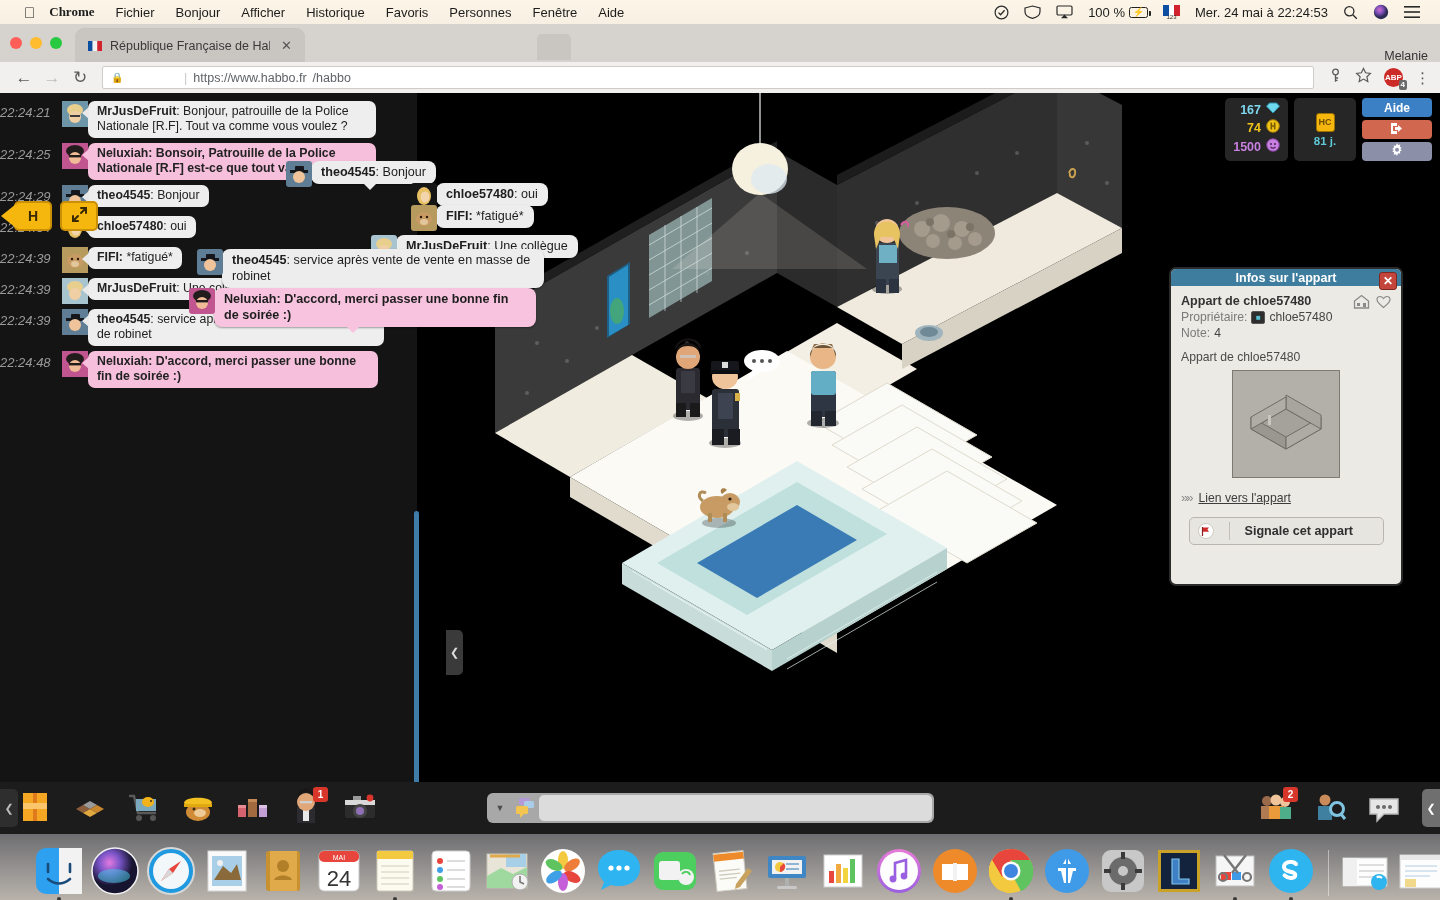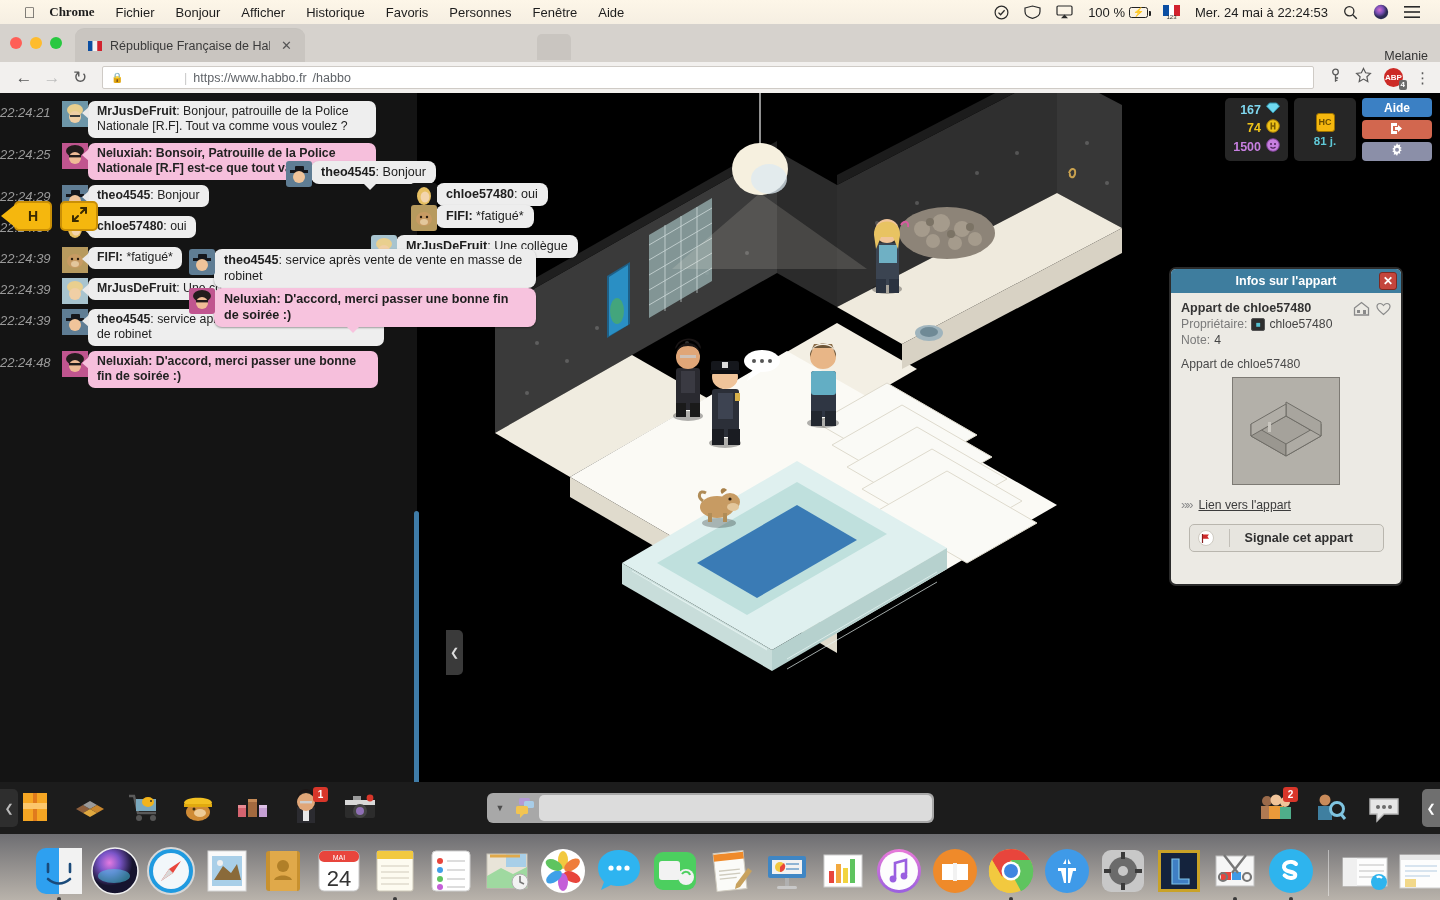--- a/index.html
+++ b/index.html
@@ -163,21 +163,21 @@
   .hud-btn.exit { background:#d2674f; }
   .hud-btn.gear { background:#8b8fa8; }
 
   
   .infopanel {
     position:absolute; left:1169px; top:267px; width:234px; height:319px;
     background:#eceae4; border:2px solid #2b2b2b; border-radius:7px; overflow:hidden; z-index:40;
     box-shadow:0 3px 8px rgba(0,0,0,.5);
   }
   .ip-title {
-    height:24px; background:#3e7d9e; color:#fff; font-weight:bold; font-size:12.5px;
+    height:17px; background:#3e7d9e; color:#fff; font-weight:bold; font-size:12.5px;
     display:flex; align-items:center; justify-content:center; position:relative;
   }
   .ip-close {
     position:absolute; right:4px; top:3px; width:18px;height:18px;background:#c4453c;
     border:1px solid #7d2922; border-radius:3px; color:#fff; font-size:12px; font-weight:bold;
     display:flex;align-items:center;justify-content:center;
   }
   .ip-body { padding:8px 10px; position:relative; }
   .ip-roomname { font-size:12.6px; font-weight:bold; color:#333; }
   .ip-icons { position:absolute; right:10px; top:8px; display:flex; gap:6px; align-items:center; color:#8a8a8a; }
@@ -746,21 +746,21 @@
       <span class="bav">
         <svg width="26" height="26" viewBox="0 0 26 26">
             <rect width="26" height="26" rx="3" fill="#a8c4cf"></rect>
             <ellipse cx="13" cy="9" rx="8" ry="6" fill="#e9cf8e"></ellipse>
             <ellipse cx="13" cy="16" rx="6" ry="6" fill="#f0cfa5"></ellipse>
           </svg>
       </span>
       <span class="who">MrJusDeFruit</span><span>: </span><span>Une collègue</span>
     </div>
 
-    <div class="roombub white" style="left:214px;top:156px;width:322px;">
+    <div class="roombub white" style="left:222px;top:156px;width:322px;">
       <span class="bav">
         <svg width="26" height="26" viewBox="0 0 26 26">
             <rect width="26" height="26" rx="3" fill="#5f7d94"></rect>
             <path d="M4 9h18v3H4z" fill="#15171c"></path>
             <ellipse cx="13" cy="16" rx="6" ry="6" fill="#f0c49a"></ellipse>
             <rect x="9" y="5" width="9" height="5" rx="1" fill="#15171c"></rect>
           </svg>
       </span>
       <span class="who">theo4545</span><span>: </span><span>service après vente de vente en masse de robinet</span>
       <span class="tail" style="left:160px;"></span>

